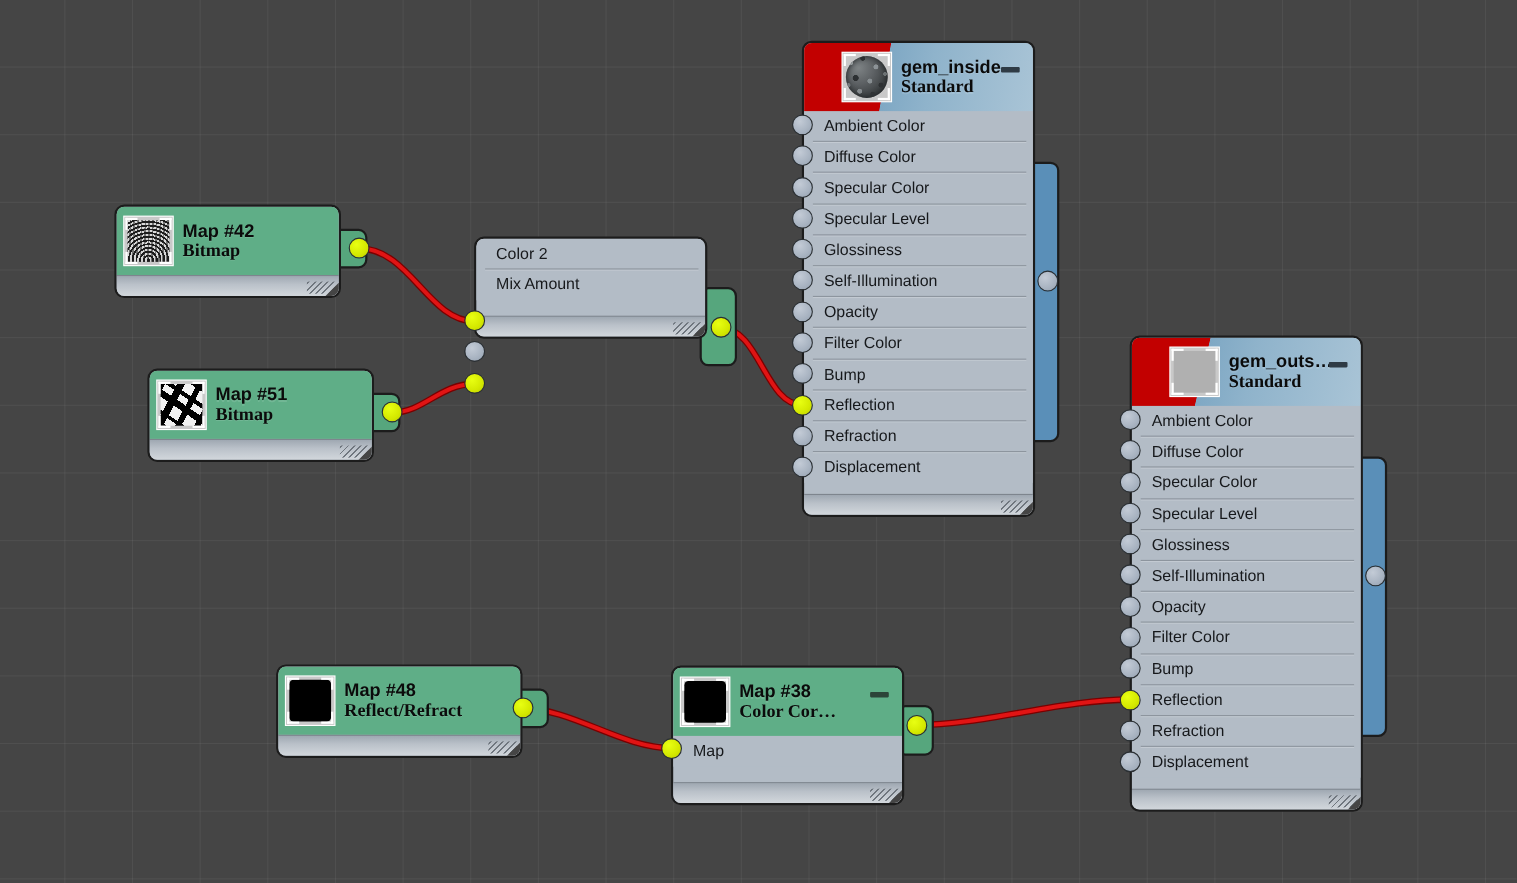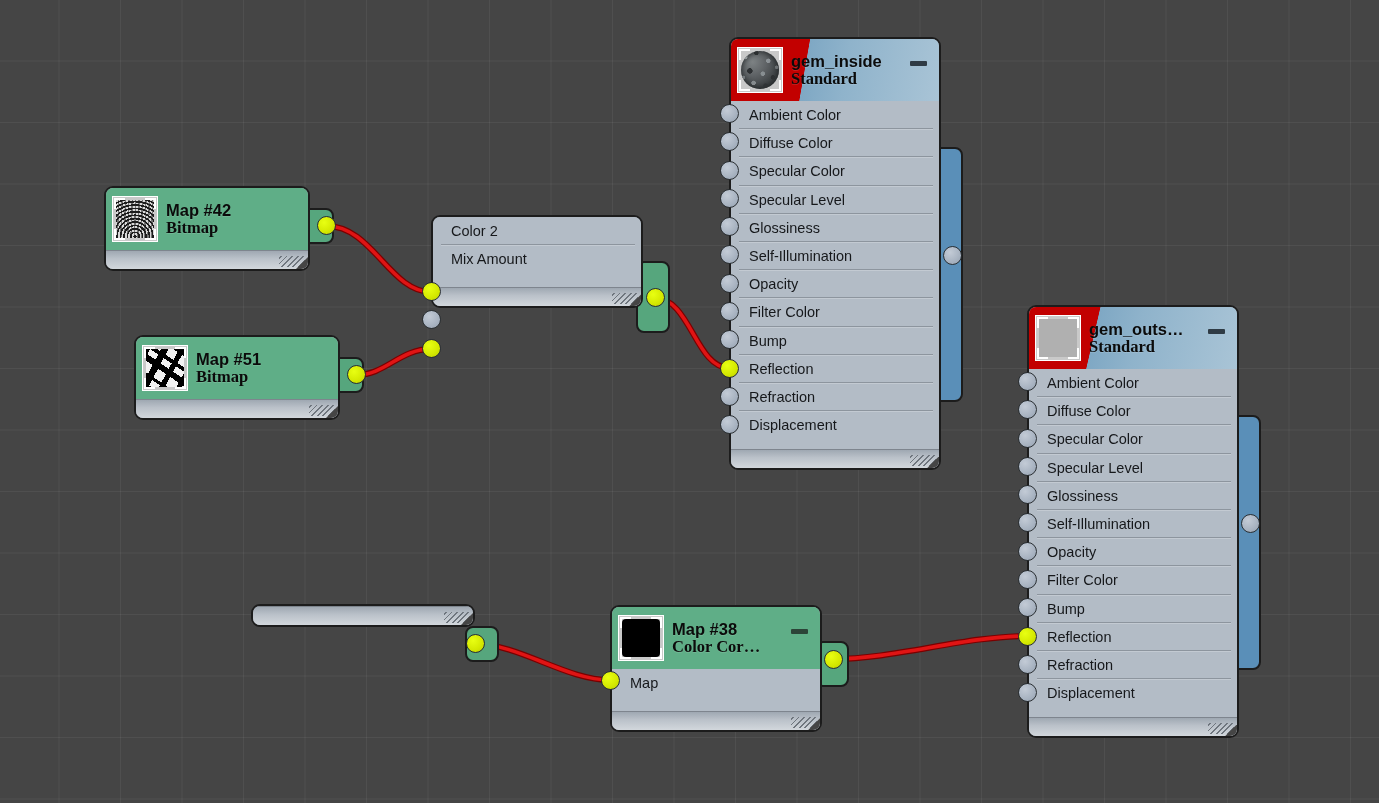--- a/index.html
+++ b/index.html
@@ -62,20 +62,21 @@
     height: 62px;
     display: flex;
     align-items: center;
     overflow: hidden;
   }
   .hdr-green  { background: #5fae87; }
   .hdr-mtl {
     background: linear-gradient(100deg,
       #c20000 0px, #c20000 36%,
       #7fa8c4 36.3%, #8fb3cb 55%, #a9c4d6 100%);
+    padding-left: 28px;
   }
   .hdr-mtl.narrow {
     background: linear-gradient(103deg,
       #c20000 0px, #c20000 32%,
       #7fa8c4 32.3%, #8fb3cb 52%, #a9c4d6 100%);
   }
 
   .thumb {
     width: 44px;
     height: 44px;
@@ -345,20 +346,33 @@
     </div>
     <span class="sock sock-on" style="left:-9px; top:67px;"></span>
     <span class="sock sock-off" style="left:-9px; top:95px;"></span>
     <span class="sock sock-on" style="left:-9px; top:124px;"></span>
     <span class="sock sock-on sock-out" style="left:215px; top:73px;"></span>
   </div>
 
   <div class="node" style="left:251px; top:604px; width:245px;">
     <div class="out-tab out-green" style="left:214px; top:22px; width:34px; height:36px;"></div>
     <div class="node-body" style="width:224px;">
+      <div class="node-header hdr-green">
+        <div class="thumb">
+          <div class="inner tn-black"></div>
+          <span class="corner c-tl"></span>
+            <span class="corner c-tr"></span>
+          <span class="corner c-bl"></span>
+            <span class="corner c-br"></span>
+        </div>
+        <div class="hdr-text">
+          <span>Map #48</span>
+          <span class="l2">Reflect/Refract</span>
+        </div>
+      </div>
       <div class="node-footer">
         <span class="grip"></span>
         <span class="clipcorner"></span>
       </div>
     </div>
     <span class="sock sock-on sock-out" style="left:215px; top:30px;"></span>
   </div>
 
   <div class="node" style="left:610px; top:605px; width:248px;">
     <div class="out-tab out-green" style="left:205px; top:36px; width:34px; height:46px;"></div>

